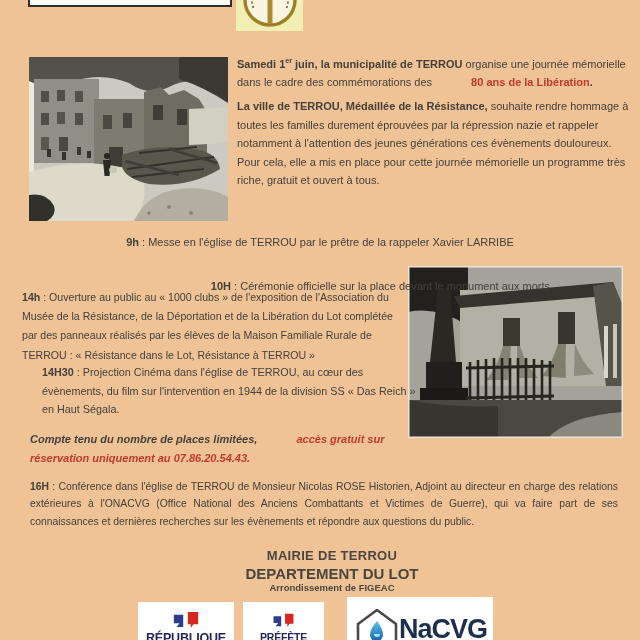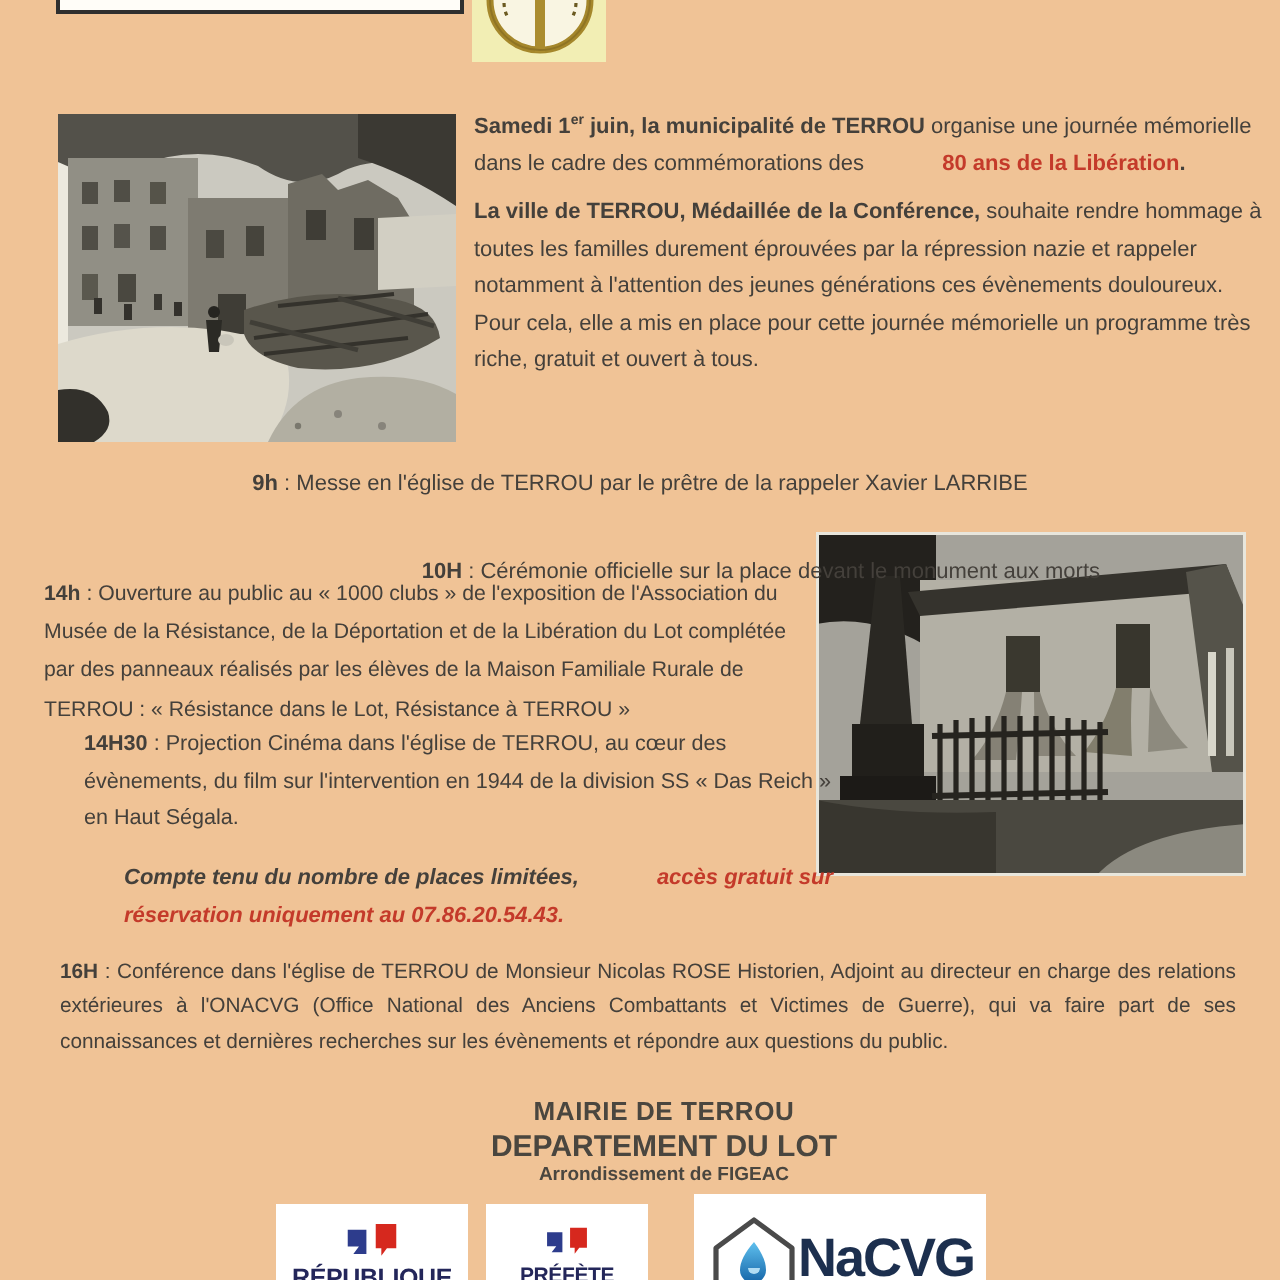--- a/index.html
+++ b/index.html
@@ -23,21 +23,21 @@
   #photo-left  { left:29px;  top:57px;  width:199px; height:164px; }
   #photo-right { left:408px; top:266px; width:215px; height:172px; }
 
   #para1 { left:237px; top:52px;  width:398px; line-height:18.5px; }
   #para2 { left:237px; top:97px;  width:398px; line-height:18.5px; }
 
   #line-9h   { left:0;    top:236px; width:640px; text-align:center; }
   #line-10h  { left:30px; top:280px; width:520px;text-align:right; }
   #block-14h  { left:22px; top:288px; width:375px; line-height:19.2px; font-size:10.6px; }
   #block-14h30{ left:30px; top:363px; width:382px; line-height:18.5px; font-size:10.8px;margin-left:12px; }
-  #notice     { left:30px; top:430px; width:400px; line-height:18.5px; font-weight:bold; font-style:italic; font-size:11px;margin-left:32px; }
+  #notice     { left:30px; top:430px; width:400px; line-height:18.5px; font-weight:bold; font-style:italic; font-size:11px; }
   #block-16h  { left:30px; top:478px; width:588px; line-height:17.3px; font-size:10.4px; text-align:justify; }
 
   #footer-address { left:12px; top:548px; width:640px; text-align:center; font-weight:bold; color:#4a463f; }
   #footer-address .l1 { font-size:13px; letter-spacing:.3px; }
   #footer-address .l2 { font-size:13px; letter-spacing:.3px; }
   #footer-address .l3 { font-size:15px; margin-top:2px; }
   #footer-address .l4 { font-size:9.5px; }
 
   .logo-card { background:#ffffff; text-align:center; overflow:hidden; }
   #logo-republique { left:138px; top:602px; width:96px;  height:50px; }
@@ -151,21 +151,21 @@
       <path d="M0 134 Q40 142 90 140 L90 172 H0 Z" fill="#38362f"></path>
       <rect x="0" y="0" width="215" height="172" fill="none" stroke="#e8e6dc" stroke-width="3"></rect>
     </svg>
   </div>
 
   <div class="abs" id="para1">
     <span class="b">Samedi 1</span><span class="sup">er</span><span class="b"> juin, la municipalité de TERROU</span><span> organise une journée mémorielle dans le cadre des commémorations des </span><span class="b red">80 ans de la Libération</span><span class="b">.</span>
   </div>
 
   <div class="abs" id="para2">
-    <span class="b">La ville de TERROU, Médaillée de la Conférence,</span><span> souhaite rendre hommage à toutes les familles durement éprouvées par la répression nazie et rappeler notamment à l'attention des jeunes générations ces évènements douloureux. Pour cela, elle a mis en place pour cette journée mémorielle un programme très riche, gratuit et ouvert à tous.</span>
+    <span class="b">La ville de TERROU, Médaillée de la Résistance,</span><span> souhaite rendre hommage à toutes les familles durement éprouvées par la répression nazie et rappeler notamment à l'attention des jeunes générations ces évènements douloureux. Pour cela, elle a mis en place pour cette journée mémorielle un programme très riche, gratuit et ouvert à tous.</span>
   </div>
 
   <div class="abs" id="line-9h">
     <span class="b">9h</span><span> : Messe en l'église de TERROU par le prêtre de la rappeler Xavier LARRIBE</span>
   </div>
 
   <div class="abs" id="line-10h">
     <span class="b">10H</span><span> : Cérémonie officielle sur la place devant le monument aux morts</span>
   </div>
 

